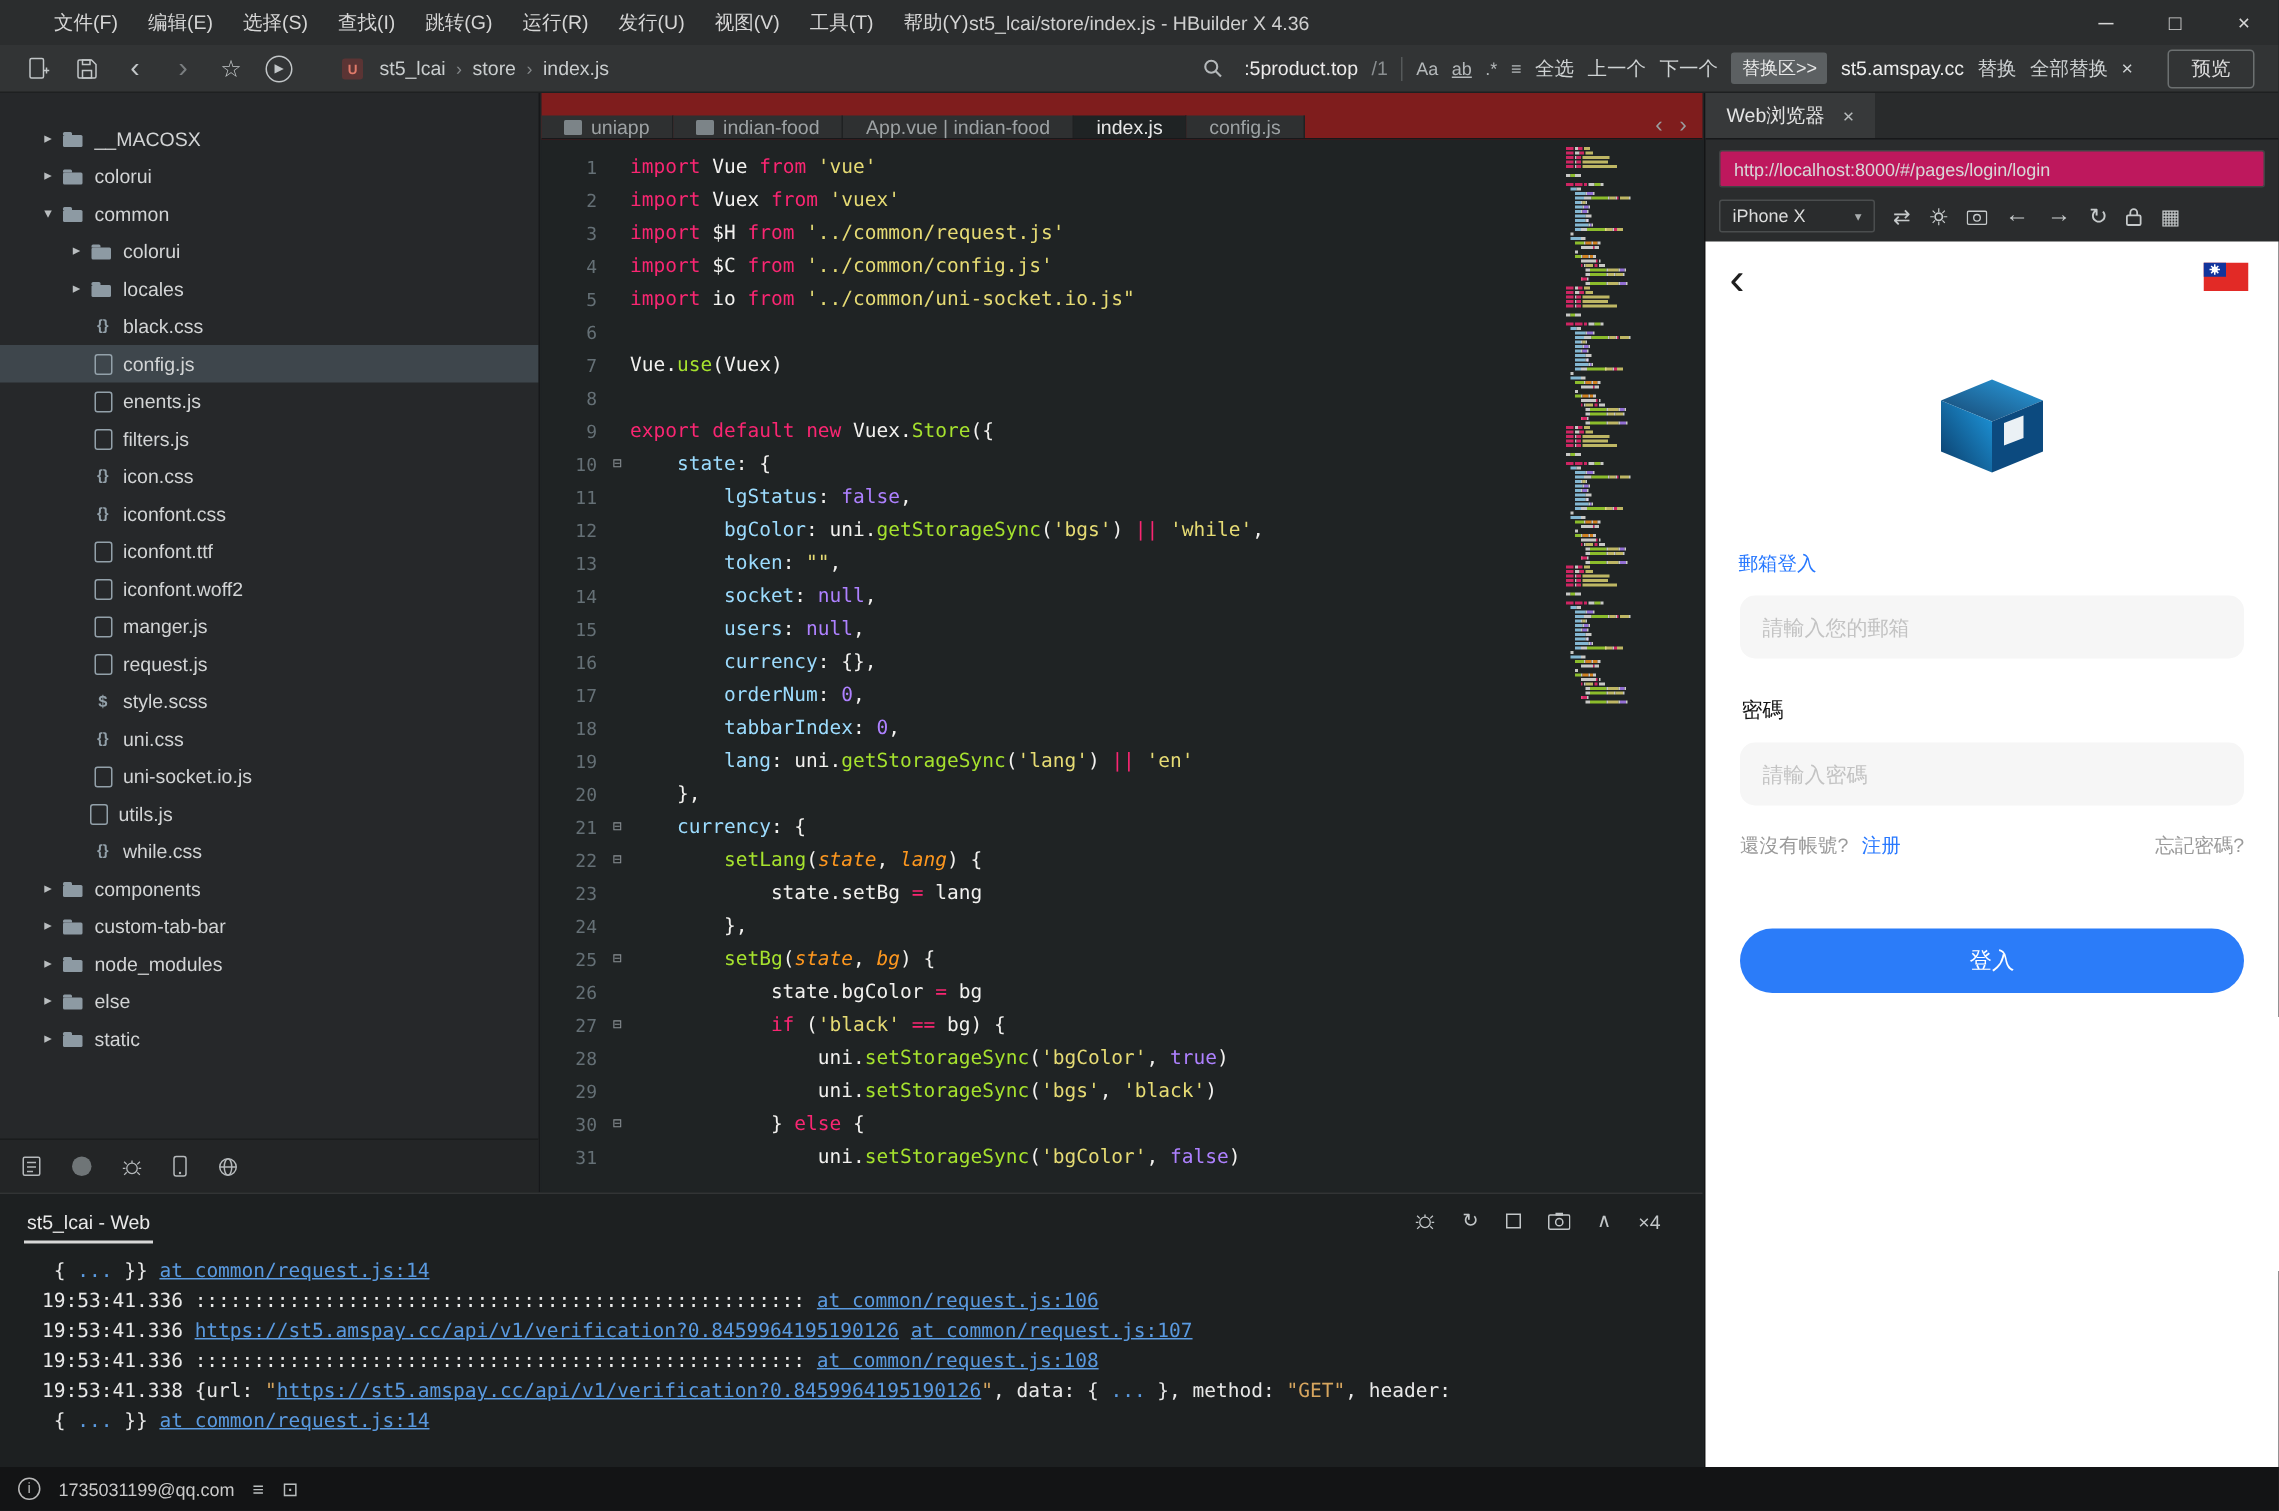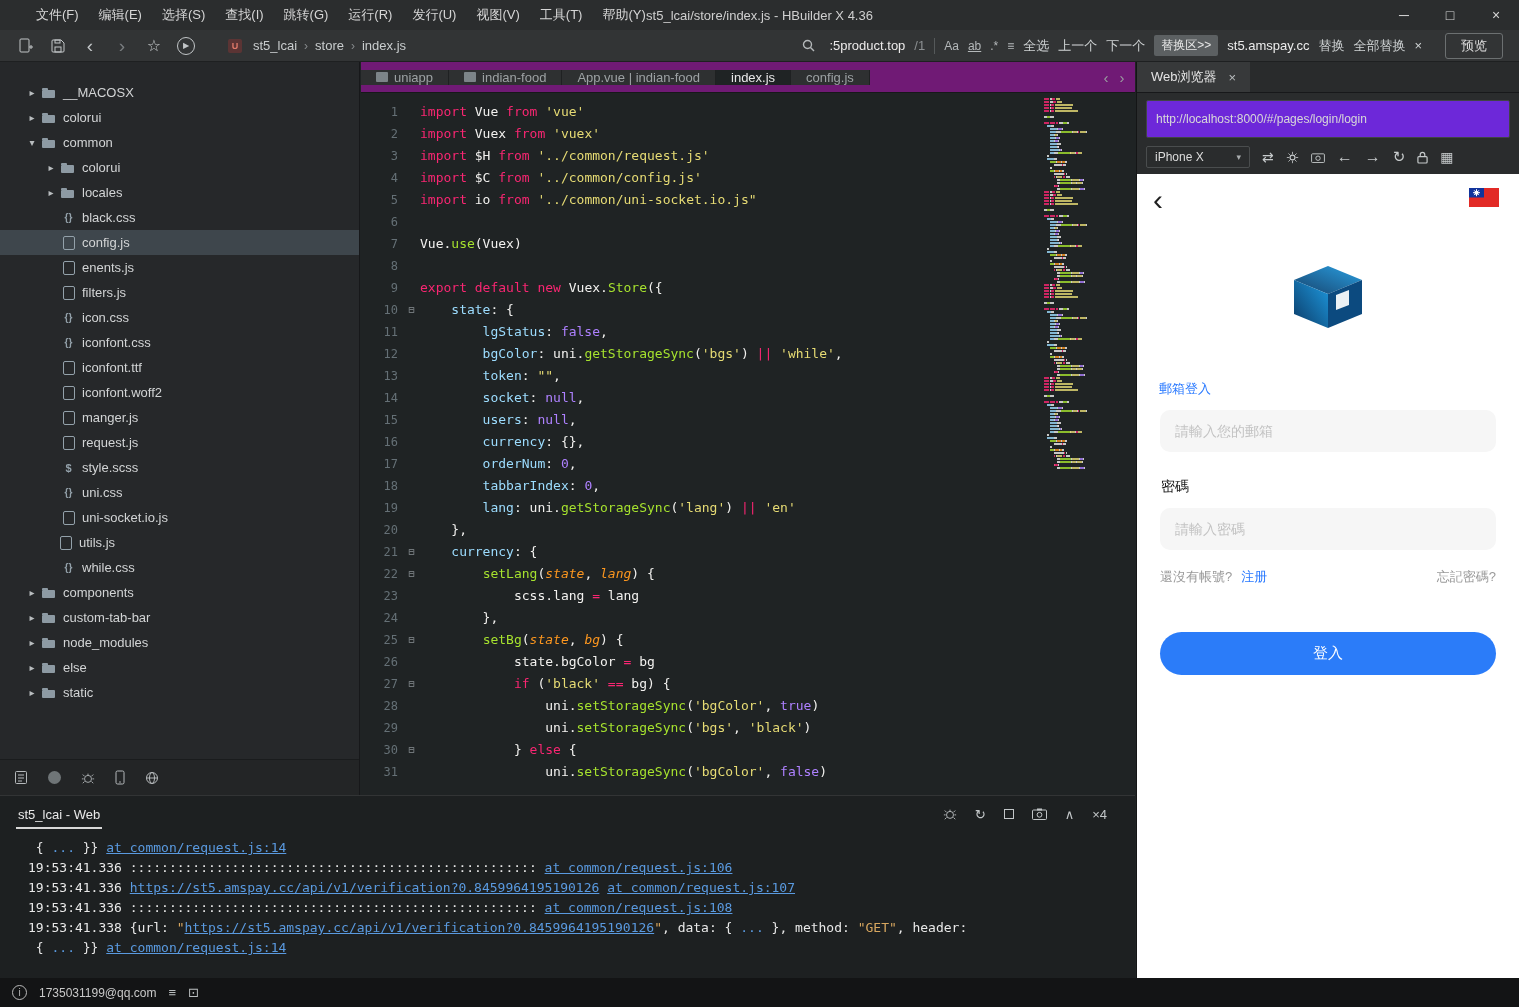--- a/index.html
+++ b/index.html
@@ -44,21 +44,21 @@
   .f-js::before,.f-ttf::before{content:"";width:10px;height:12px;border:1px solid #93a1aa;border-radius:2px;display:block;}
   .f-css{font-size:10px;font-weight:bold;}
   .f-scss{font-size:11px;font-weight:bold;}
   .flabel{margin-left:4px;}
   .side-tools{position:absolute;bottom:0;left:0;right:0;height:36px;display:flex;align-items:center;gap:20px;padding-left:14px;background:#232526;border-top:1px solid #1a1c1d;color:#b5b9bb;}
   .side-tools svg{display:block;}
   .dotcirc{width:13px;height:13px;border-radius:50%;background:#6f7577;display:block;}
 
   
   #editor{position:absolute;left:361px;top:62px;width:774px;height:733px;background:#1f2324;}
-  .tabstrip{height:31px;background:#701a75;display:flex;align-items:center;border-bottom:1px solid #17181a;gap:12px;}
+  .tabstrip{height:31px;background:#7f1d1d;display:flex;align-items:flex-end;border-bottom:1px solid #17181a;gap:12px;}
   .etab{display:flex;align-items:center;padding:0 15px;font-size:13px;color:#9da2a4;background:#2e3031;border-right:1px solid #1f2122;gap:6px;white-space:nowrap;}
   .etab.active{background:#1f2324;color:#e8e8e8;}
   .tabicon{width:12px;height:10px;background:#7c8488;border-radius:1px;display:inline-block;flex:none;}
   .tscrolls{margin-left:auto;display:flex;align-items:center;gap:2px;padding-right:6px;color:#9a9ea0;font-size:15px;}
   .tscroll{width:14px;text-align:center;}
   .codearea{position:absolute;top:31px;left:0;right:0;bottom:0;overflow:hidden;font-family:"DejaVu Sans Mono",monospace;font-size:13px;}
   .codelines{padding-top:8px;}
   .cline{display:flex;height:22px;line-height:22px;white-space:pre;}
   .lnum{width:42px;text-align:right;color:#657076;flex:none;padding-right:5px;font-size:12px;}
   .lfold{width:17px;flex:none;color:#878d92;font-size:10px;text-align:center;}
@@ -96,21 +96,21 @@
   .sb-right{margin-left:auto;display:flex;align-items:center;gap:28px;margin-top:48px;}
   .dlcirc{width:16px;height:16px;border-radius:50%;border:1px solid #b9b9b9;font-size:10px;display:flex;align-items:center;justify-content:center;color:#b9b9b9;}
   .profcirc{width:14px;height:14px;border-radius:50%;background:#3a3c3e;display:block;}
 
   
   #browser{position:absolute;left:1136px;top:62px;width:383px;height:916px;background:#2a2c2d;border-left:1px solid #141516;display:flex;flex-direction:column;}
   .btabs{height:31px;background:#292b2c;display:flex;border-bottom:1px solid #17181a;}
   .btab{display:flex;align-items:center;gap:12px;padding:0 14px;font-size:13px;color:#e4e4e4;background:#37393a;}
   .btab .x{color:#b9bdbe;font-size:13px;}
   .urlrow{padding:7px 9px 4px;}
-  .urlinput{width:100%;height:38px;background:#6d28d9;border:1px solid #414445;color:#d8d8d8;font-size:12px;padding:0 9px;border-radius:2px;font-family:"Liberation Sans",sans-serif;}
+  .urlinput{width:100%;height:25px;background:#be185d;border:1px solid #414445;color:#d8d8d8;font-size:12px;padding:0 9px;border-radius:2px;font-family:"Liberation Sans",sans-serif;}
   .devrow{display:flex;align-items:center;padding:4px 9px 6px;gap:12px;color:#c6cacb;}
   .devsel{display:flex;align-items:center;justify-content:space-between;border:1px solid #4a4d4e;padding:3px 8px;font-size:12px;color:#dcdcdc;border-radius:2px;width:104px;}
   .devsel .caret{font-size:9px;color:#a9adae;}
   .dico{font-size:14px;color:#c6cacb;display:flex;align-items:center;}
   .dico svg{display:block;}
   .page{flex:1;background:#ffffff;position:relative;overflow:hidden;}
   .pghead{display:flex;justify-content:space-between;align-items:flex-start;padding:14px 20px 0 16px;}
   .backchev{font-size:30px;color:#1f1f1f;line-height:24px;font-weight:400;}
   .logo{display:flex;justify-content:center;margin-top:52px;}
   .maillogin{display:block;margin:50px 0 0 22px;color:#2979ff;font-size:13px;text-decoration:none;}
@@ -407,21 +407,21 @@
         <div class="cline"><span class="lnum">13</span><span class="lfold"></span><span class="ccontent"><span class="tk-at">        token</span><span class="tk-pl">: </span><span class="tk-st">""</span><span class="tk-pl">,</span></span></div>
         <div class="cline"><span class="lnum">14</span><span class="lfold"></span><span class="ccontent"><span class="tk-at">        socket</span><span class="tk-pl">: </span><span class="tk-ct">null</span><span class="tk-pl">,</span></span></div>
         <div class="cline"><span class="lnum">15</span><span class="lfold"></span><span class="ccontent"><span class="tk-at">        users</span><span class="tk-pl">: </span><span class="tk-ct">null</span><span class="tk-pl">,</span></span></div>
         <div class="cline"><span class="lnum">16</span><span class="lfold"></span><span class="ccontent"><span class="tk-at">        currency</span><span class="tk-pl">: {},</span></span></div>
         <div class="cline"><span class="lnum">17</span><span class="lfold"></span><span class="ccontent"><span class="tk-at">        orderNum</span><span class="tk-pl">: </span><span class="tk-ct">0</span><span class="tk-pl">,</span></span></div>
         <div class="cline"><span class="lnum">18</span><span class="lfold"></span><span class="ccontent"><span class="tk-at">        tabbarIndex</span><span class="tk-pl">: </span><span class="tk-ct">0</span><span class="tk-pl">,</span></span></div>
         <div class="cline"><span class="lnum">19</span><span class="lfold"></span><span class="ccontent"><span class="tk-at">        lang</span><span class="tk-pl">: uni.</span><span class="tk-fn">getStorageSync</span><span class="tk-pl">(</span><span class="tk-st">'lang'</span><span class="tk-pl">) </span><span class="tk-op">||</span><span class="tk-pl"> </span><span class="tk-st">'en'</span></span></div>
         <div class="cline"><span class="lnum">20</span><span class="lfold"></span><span class="ccontent"><span class="tk-pl">    },</span></span></div>
         <div class="cline"><span class="lnum">21</span><span class="lfold">⊟</span><span class="ccontent"><span class="tk-at">    currency</span><span class="tk-pl">: {</span></span></div>
         <div class="cline"><span class="lnum">22</span><span class="lfold">⊟</span><span class="ccontent"><span class="tk-pl">        </span><span class="tk-fn">setLang</span><span class="tk-pl">(</span><span class="tk-pr">state</span><span class="tk-pl">, </span><span class="tk-pr">lang</span><span class="tk-pl">) {</span></span></div>
-        <div class="cline"><span class="lnum">23</span><span class="lfold"></span><span class="ccontent"><span class="tk-pl">            scss.lang </span><span class="tk-op">=</span><span class="tk-pl"> lang</span></span></div>
+        <div class="cline"><span class="lnum">23</span><span class="lfold"></span><span class="ccontent"><span class="tk-pl">            state.setBg </span><span class="tk-op">=</span><span class="tk-pl"> lang</span></span></div>
         <div class="cline"><span class="lnum">24</span><span class="lfold"></span><span class="ccontent"><span class="tk-pl">        },</span></span></div>
         <div class="cline"><span class="lnum">25</span><span class="lfold">⊟</span><span class="ccontent"><span class="tk-pl">        </span><span class="tk-fn">setBg</span><span class="tk-pl">(</span><span class="tk-pr">state</span><span class="tk-pl">, </span><span class="tk-pr">bg</span><span class="tk-pl">) {</span></span></div>
         <div class="cline"><span class="lnum">26</span><span class="lfold"></span><span class="ccontent"><span class="tk-pl">            state.bgColor </span><span class="tk-op">=</span><span class="tk-pl"> bg</span></span></div>
         <div class="cline"><span class="lnum">27</span><span class="lfold">⊟</span><span class="ccontent"><span class="tk-pl">            </span><span class="tk-kw">if</span><span class="tk-pl"> (</span><span class="tk-st">'black'</span><span class="tk-pl"> </span><span class="tk-op">==</span><span class="tk-pl"> bg) {</span></span></div>
         <div class="cline"><span class="lnum">28</span><span class="lfold"></span><span class="ccontent"><span class="tk-pl">                uni.</span><span class="tk-fn">setStorageSync</span><span class="tk-pl">(</span><span class="tk-st">'bgColor'</span><span class="tk-pl">, </span><span class="tk-ct">true</span><span class="tk-pl">)</span></span></div>
         <div class="cline"><span class="lnum">29</span><span class="lfold"></span><span class="ccontent"><span class="tk-pl">                uni.</span><span class="tk-fn">setStorageSync</span><span class="tk-pl">(</span><span class="tk-st">'bgs'</span><span class="tk-pl">, </span><span class="tk-st">'black'</span><span class="tk-pl">)</span></span></div>
         <div class="cline"><span class="lnum">30</span><span class="lfold">⊟</span><span class="ccontent"><span class="tk-pl">            } </span><span class="tk-kw">else</span><span class="tk-pl"> {</span></span></div>
         <div class="cline"><span class="lnum">31</span><span class="lfold"></span><span class="ccontent"><span class="tk-pl">                uni.</span><span class="tk-fn">setStorageSync</span><span class="tk-pl">(</span><span class="tk-st">'bgColor'</span><span class="tk-pl">, </span><span class="tk-ct">false</span><span class="tk-pl">)</span></span></div>
       </div>
     <div class="minimap">

